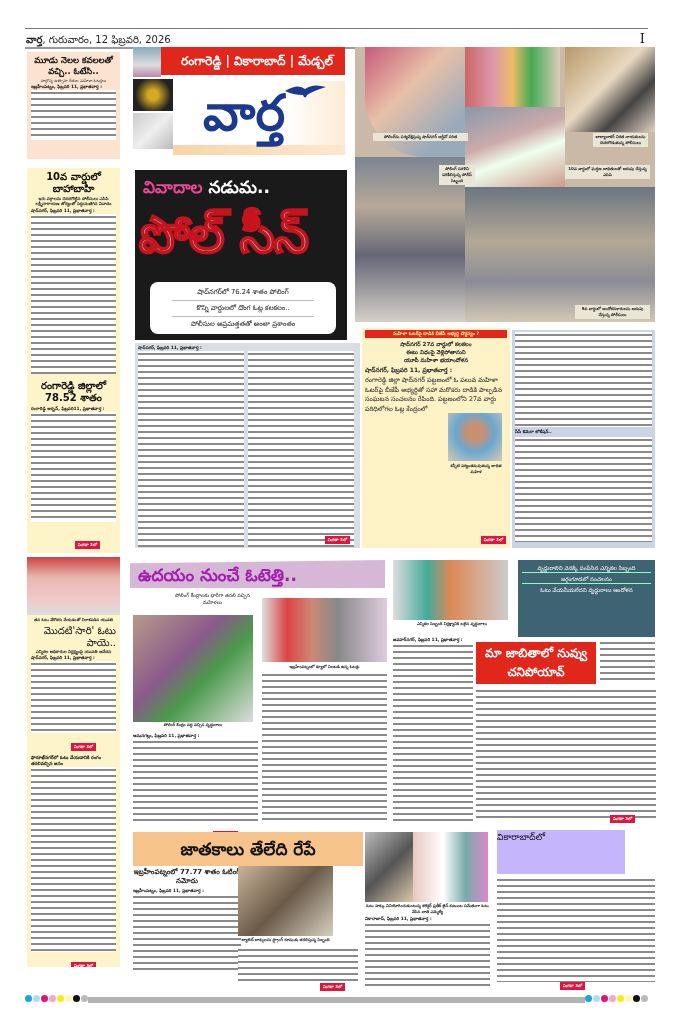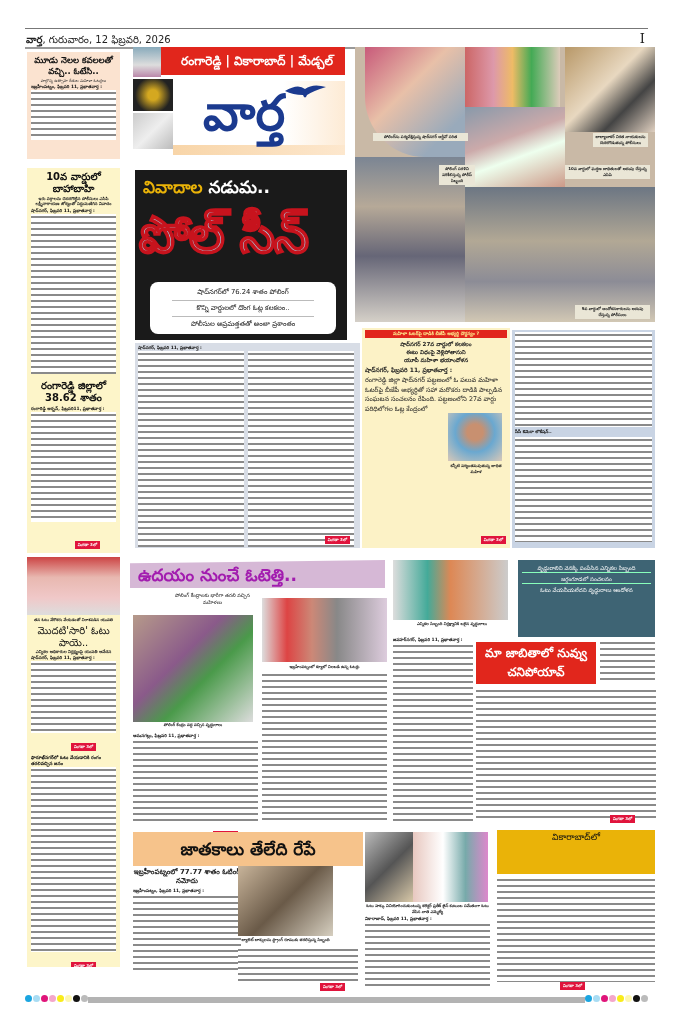--- a/index.html
+++ b/index.html
@@ -32,30 +32,30 @@
   <div style="font-size:4px;text-align:center;color:#333;margin-top:1px">పాల్గొన్న ఉత్సాహ రేతుల మహిళా ఓటర్లలు</div>
   <div class="byline">ఇబ్రహీంపట్నం, ఫిబ్రవరి 11, ప్రభాతవార్త :</div>
   <div class="txt txtlines" style="height:50px;color:transparent">ఇబ్రహీంపట్నం మున్సిపాలిటీ పరిధిలో మహిళ తన మూడు నెలల కవలలతో పోలింగ్ కేంద్రానికి వచ్చి ఓటు హక్కు వినియోగించుకున్నారు.</div>
 </div>
 
 <div class="abs box" style="left:27px;top:168px;width:93px;height:385px;background:#fdf5c9;padding:3px 4px">
   <div style="font-size:10px;font-weight:bold;text-align:center;line-height:12px;color:#111">10వ వార్డులో బాహాబాహి</div>
   <div style="font-size:4.2px;text-align:center;font-weight:bold;color:#222;line-height:5px;margin-top:1px">ఇరు వర్గాలను చెదరగొట్టిన పోలీసులు ఎసిపి లక్ష్మీనారాయణ జోక్యంతో సద్దుమణిగిన వివాదం</div>
   <div class="byline" style="margin-top:2px">షాద్‌నగర్, ఫిబ్రవరి 11, ప్రభాతవార్త :</div>
   <div class="txt txtlines" style="height:160px;color:transparent">షాద్‌నగర్ పట్టణంలోని పదవ వార్డులో కాంగ్రెస్, బీఆర్ఎస్ నాయకుల మధ్య ఘర్షణ చోటుచేసుకుంది.</div>
-  <div style="font-size:10px;font-weight:bold;text-align:center;line-height:12px;color:#111;margin-top:6px">రంగారెడ్డి జిల్లాలో 38.62 శాతం</div>
+  <div style="font-size:10px;font-weight:bold;text-align:center;line-height:12px;color:#111;margin-top:6px">రంగారెడ్డి జిల్లాలో 78.52 శాతం</div>
   <div class="byline" style="margin-top:2px">రంగారెడ్డి అర్బన్, ఫిబ్రవరి11, ప్రభాతవార్త :</div>
   <div class="txt txtlines" style="height:110px;color:transparent">రంగారెడ్డి జిల్లాలో మున్సిపల్ పోలింగ్ ప్రశాంతంగా ముగిసింది. సాయంత్రం 5 గంటల వరకు 78.52 శాతం పోలింగ్ నమోదైంది. 126 వార్డులు, 274 పోలింగ్ కేంద్రాలు. మొత్తం 1,76,023 మంది ఓటర్లు ఉండగా 1,38,222 మంది ఓటు వేశారు. 84.74, 69.92 శాతం</div>
   <span class="tag" style="position:absolute;right:20px;bottom:4px">మిగతా 3లో</span>
 </div>
 
 <div class="abs box" style="left:27px;top:557px;width:93px;height:270px;background:#fdf5c9;padding:0 4px">
   <div class="photo" style="height:58px;margin:0 -4px;background:linear-gradient(180deg,#c44 0%,#e8b8b0 35%,#f0c8c8 70%,#ddd)"></div>
   <div class="cap" style="font-size:4px;margin-top:2px">తన ఓటు వేరొకరు వేయడంతో నిరాశపడిన యువతి</div>
-  <div style="font-size:10px;text-align:center;line-height:12px;color:#111;margin-top:2px">మొదటి'సారి' ఓటు పాయె..</div>
+  <div style="font-size:10px;text-align:right;line-height:12px;color:#111;margin-top:2px">మొదటి'సారి' ఓటు పాయె..</div>
   <div style="font-size:4.2px;text-align:center;font-weight:bold">ఎన్నికల అధికారుల నిర్లక్ష్యంపై యువతి ఆవేదన</div>
   <div class="byline">షాద్‌నగర్, ఫిబ్రవరి 11, ప్రభాతవార్త :</div>
   <div class="txt txtlines" style="height:72px;color:transparent">మొదటిసారి ఓటు హక్కు వినియోగించుకునేందుకు వచ్చిన యువతికి నిరాశ ఎదురైంది.</div>
   <span class="tag" style="display:inline-block;margin-left:40px">మిగతా 3లో</span>
   <div class="byline" style="margin-top:3px;font-size:4.6px">ఫారూఖ్‌నగర్‌లో ఓటు వేయడానికి రంగం తరలివచ్చిన జనం</div>
   <div class="txt txtlines" style="height:70px;color:transparent"></div>
 </div>
 <div class="abs box" style="left:27px;top:827px;width:93px;height:140px;background:#fdf5c9;padding:0 4px">
   <div class="txt txtlines" style="height:125px"></div>
   <span class="tag" style="display:inline-block;margin-left:40px">మిగతా 3లో</span>
@@ -82,21 +82,21 @@
   <div style="position:absolute;left:0;top:110px;width:110px;height:165px;background:linear-gradient(180deg,#7b8593,#b6a998 30%,#667 60%,#d5d0c8)"></div>
   <div style="position:absolute;left:110px;top:140px;width:190px;height:135px;background:linear-gradient(180deg,#6c7683 0%,#b2a895 40%,#8c8c96 70%,#d2c8b4)"></div>
   <div class="cap" style="position:absolute;left:18px;top:86px;width:95px;background:#eae6d6;padding:1px">పోలింగ్‌ను పర్యవేక్షిస్తున్న షాద్‌నగర్ ఆర్డీవో సరిత</div>
   <div class="cap" style="position:absolute;left:238px;top:86px;width:55px;background:#eae6d6;padding:1px">బాల్యానాకర్ నిరత నాయకులను చెదరగొడుతున్న పోలీసులు</div>
   <div class="cap" style="position:absolute;left:210px;top:118px;width:85px;background:#eae6d6;padding:1px">10వ వార్డులో ఘర్షణ బాధితులతో అదుపు చేస్తున్న ఎసిపి</div>
   <div class="cap" style="position:absolute;left:84px;top:118px;width:36px;background:#eae6d6;padding:1px">పోలింగ్ సరళిని పరిశీలిస్తున్న పోలీస్ సిబ్బంది</div>
   <div class="cap" style="position:absolute;left:220px;top:258px;width:75px;background:#eae6d6;padding:1px">9వ వార్డులో ఆందోళనకారులను అదుపు చేస్తున్న పోలీసులు</div>
 </div>
 
 <div class="abs box" style="left:135px;top:170px;width:212px;height:170px;background:#1a1a1a">
-  <div style="position:absolute;left:8px;top:4px;font-size:17px;font-weight:bold;color:#fff;line-height:26px"><span style="color:#eab308">వివాదాల</span><span> నడుమ..</span></div>
+  <div style="position:absolute;left:8px;top:4px;font-size:17px;font-weight:bold;color:#fff;line-height:26px"><span style="color:#ec4899">వివాదాల</span><span> నడుమ..</span></div>
   <div style="position:absolute;left:4px;top:30px;font-size:50px;font-weight:bold;color:#9fdcef;line-height:70px;-webkit-text-stroke:2px #c7131d;letter-spacing:-1px">పోల్ సీన్</div>
   <div style="position:absolute;left:15px;top:112px;width:186px;height:52px;background:#fff;border-radius:8px;padding:3px 22px;font-size:6.8px;line-height:15px;text-align:center;color:#111">
     <div style="border-bottom:1px solid #bbb">షాద్‌నగర్‌లో 76.24 శాతం పోలింగ్</div>
     <div style="border-bottom:1px solid #bbb">కొన్ని వార్డులలో దొంగ ఓట్ల కలకలం..</div>
     <div>పోలీసుల అప్రమత్తతతో అంతా ప్రశాంతం</div>
   </div>
 </div>
 
 <div class="abs box" style="left:135px;top:343px;width:225px;height:205px;background:#d8dde6;padding:2px 3px">
   <div class="byline">షాద్‌నగర్, ఫిబ్రవరి 11, ప్రభాతవార్త :</div>
@@ -174,21 +174,21 @@
 <span class="abs tag" style="left:320px;top:983px">మిగతా 3లో</span>
 
 <div class="abs photo" style="left:365px;top:832px;width:48px;height:70px;background:linear-gradient(135deg,#bbb,#555 50%,#d8c8a8)"></div>
 <div class="abs photo" style="left:413px;top:832px;width:75px;height:70px;background:linear-gradient(90deg,#e8c8c0,#fff 40%,#7aa 70%,#d8c)"></div>
 <div class="abs cap" style="left:365px;top:903px;width:125px">ఓటు హక్కు వినియోగించుకుంటున్న కలెక్టర్ ప్రతీక్ జైన్ కుటుంబ సమేతంగా ఓటు వేసిన నాతి ఎమ్మెల్యే</div>
 <div class="abs" style="left:365px;top:916px;width:125px">
   <div class="byline">వికారాబాద్, ఫిబ్రవరి 11, ప్రభాతవార్త :</div>
   <div class="txt txtlines" style="height:65px;color:transparent">జిల్లాలోని నాలుగు మున్సిపాలిటీల ఎన్నికలు ప్రశాంతంగా జరిగాయి.</div>
 </div>
 
-<div class="abs box" style="left:497px;top:830px;width:158px;height:44px;background:#eab308;text-align:center">
+<div class="abs box" style="left:497px;top:830px;width:128px;height:44px;background:#c4b5fd;">
   <div style="font-size:9px;line-height:14px;color:#111">వికారాబాద్‌లో</div>
 </div>
 <div class="abs txt txtlines" style="left:497px;top:877px;width:158px;height:105px;color:transparent">పలు పోలింగ్ కేంద్రాలను సందర్శించారు. వికారాబాద్ పట్టణంలో 6 వార్డులో 150 మంది పోలింగ్ కేంద్రంలో ఉన్నారు. 98 వార్డులకు పోలింగ్ నిర్వహించారు. 1,70,379 మంది ఓటర్లు. 71.42 శాతం. 84.62 శాతం. 74.34 శాతం పోలింగ్.</div>
 <span class="abs tag" style="left:560px;top:982px">మిగతా 3లో</span>
 
 <div class="abs cmyk" style="left:25px;top:995px">
   <span style="background:#1ba5e0"></span>
     <span style="background:#a8dcf3"></span>
     <span style="background:#e0157a"></span>
     <span style="background:#f4a7cb"></span>

